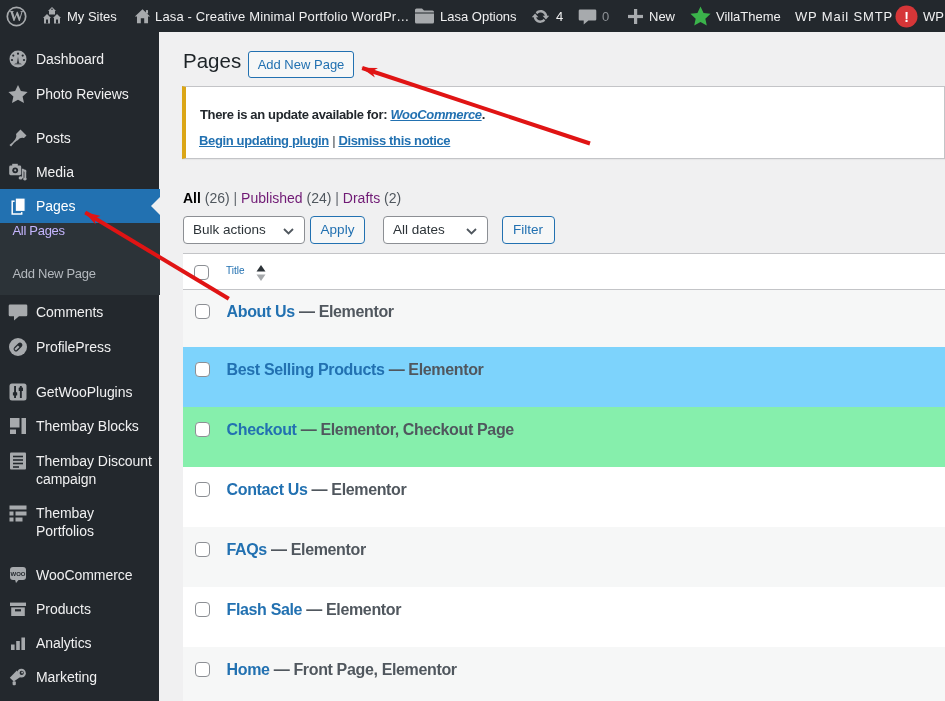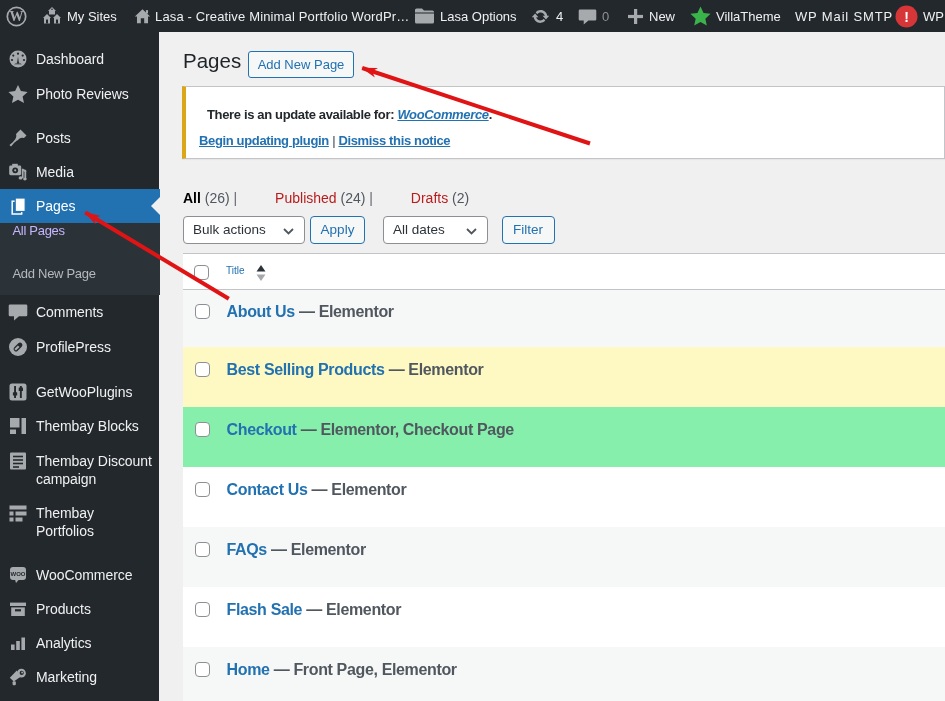--- a/index.html
+++ b/index.html
@@ -14,21 +14,21 @@
 .mi { position:absolute; left:0; width:160px; color:#f0f0f1; font-size:14px; letter-spacing:-0.05px; }
 .mi .ic { position:absolute; left:8px; width:20px; height:20px; }
 .mi .tx { position:absolute; left:36px; }
 
 #content { position:absolute; left:160px; top:32px; width:785px; height:669px; background:#f0f0f1; }
 h1 { position:absolute; left:23px; top:17px; font-size:20.5px; font-weight:400; color:#1d2327; }
 #addnew { position:absolute; left:88px; top:19px; width:106px; height:27px; border:1px solid #2271b1; border-radius:3px; background:#f6f7f7; color:#2271b1; font-size:13px; display:flex; align-items:center; justify-content:center; }
 #notice { position:absolute; left:22px; top:54px; width:763px; height:73px; background:#fff; border:1px solid #c3c4c7; border-left:4px solid #dba617; box-shadow:0 1px 1px rgba(0,0,0,.04); font-size:13px; letter-spacing:-0.35px; font-weight:bold; color:#23282d; }
 #notice a { color:#2271b1; text-decoration:underline; }
 #subsub { position:absolute; left:23px; top:158px; font-size:14px; color:#50575e; }
-#subsub a { color:#b91c1c; text-decoration:none;margin-left:34px; }
+#subsub a { color:#701a75; text-decoration:none; }
 .ctl { position:absolute; top:183.5px; height:28px; border-radius:4px; font-size:13.5px; }
 .sel { border:1px solid #8c8f94; background:#fff; color:#2c3338; display:flex; align-items:center; padding-left:9px; }
 .btn2 { border:1px solid #2271b1; background:#f6f7f7; color:#2271b1; display:flex; align-items:center; justify-content:center; }
 #tbl { position:absolute; left:23px; top:221px; width:762px; border-top:1px solid #c3c4c7; background:#fff; }
 .chk { position:absolute; width:15px; height:15px; border:1px solid #8c8f94; border-radius:4px; background:#fff; }
 .trow { position:relative; width:100%; }
 .trow .ttl { position:absolute; left:43.5px; font-size:16px; letter-spacing:-0.35px; font-weight:bold; color:#2271b1; }
 .trow .st { color:#50575e; }
 svg.icon { display:block; }
 #arrows { position:absolute; left:0; top:0; z-index:99; pointer-events:none; }
@@ -255,21 +255,21 @@
         <circle cx="13.7" cy="5.9" r="2.1" fill="#23282d"></circle>
         <circle cx="14.1" cy="5.5" r="0.9" fill="#a7aaad"></circle>
       </svg>
     <span class="tx" style="top:9px">Marketing</span>
   </div>
 </div>
 <div id="content">
   <h1>Pages</h1>
   <div id="addnew">Add New Page</div>
   <div id="notice">
-    <span style="position:absolute;left:21px;top:20px">There is an update available for: <a href="#" style="font-style:italic">WooCommerce</a>.</span>
+    <span style="position:absolute;left:14px;top:20px">There is an update available for: <a href="#" style="font-style:italic">WooCommerce</a>.</span>
     <span style="position:absolute;left:13px;top:46px"><a href="#">Begin updating plugin</a> <span style="font-weight:normal;color:#3c434a">|</span> <a href="#">Dismiss this notice</a></span>
   </div>
   <div id="subsub"><span style="color:#000;font-weight:bold">All</span> <span>(26)</span> <span style="color:#646970">|</span> <a href="#">Published</a> <span>(24)</span> <span style="color:#646970">|</span> <a href="#">Drafts</a> <span>(2)</span></div>
   <div class="ctl sel" style="left:23px;width:122px">Bulk actions
     <svg style="position:absolute;right:10px;top:11px" width="11" height="7" viewBox="0 0 11 7">
         <path d="M1 1 L5.5 5.5 L10 1" fill="none" stroke="#50575e" stroke-width="1.8"></path>
       </svg>
   </div>
   <div class="ctl btn2" style="left:150px;width:55px">Apply</div>
   <div class="ctl sel" style="left:223px;width:105px">All dates
@@ -284,21 +284,21 @@
       <span style="position:absolute;left:43px;top:11px;font-size:10px;color:#2271b1">Title</span>
       <svg style="position:absolute;left:73px;top:10.5px" width="10" height="16" viewBox="0 0 10 16">
           <path d="M5 0 L9.5 6.5 H0.5 Z" fill="#2c3338"></path>
           <path d="M5 16 L9.5 9.5 H0.5 Z" fill="#a6a9ac"></path>
         </svg>
     </div>
     <div class="trow" style="height:57px;background:#f6f7f7">
       <span class="chk" style="left:11.5px;top:13.5px"></span>
       <span class="ttl" style="top:13px">About Us<span class="st"> — Elementor</span></span>
     </div>
-    <div class="trow" style="height:60px;background:#fef9c3">
+    <div class="trow" style="height:60px;background:#7dd3fc">
       <span class="chk" style="left:11.5px;top:14.5px"></span>
       <span class="ttl" style="top:14px">Best Selling Products<span class="st"> — Elementor</span></span>
     </div>
     <div class="trow" style="height:60px;background:#86efac">
       <span class="chk" style="left:11.5px;top:14.5px"></span>
       <span class="ttl" style="top:14px">Checkout<span class="st"> — Elementor, Checkout Page</span></span>
     </div>
     <div class="trow" style="height:60px;background:#fff">
       <span class="chk" style="left:11.5px;top:14.5px"></span>
       <span class="ttl" style="top:14px">Contact Us<span class="st"> — Elementor</span></span>

